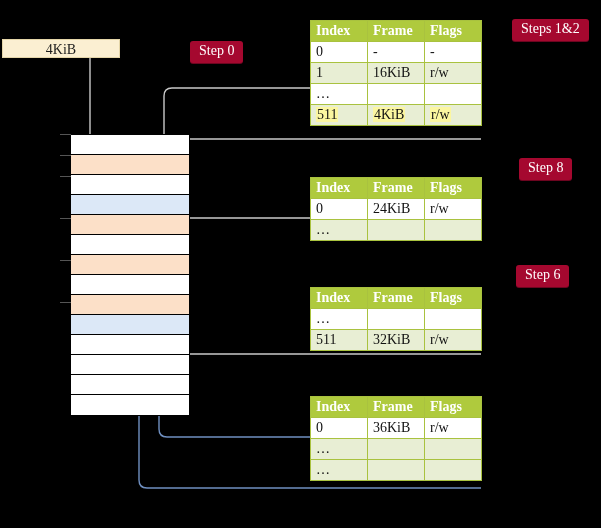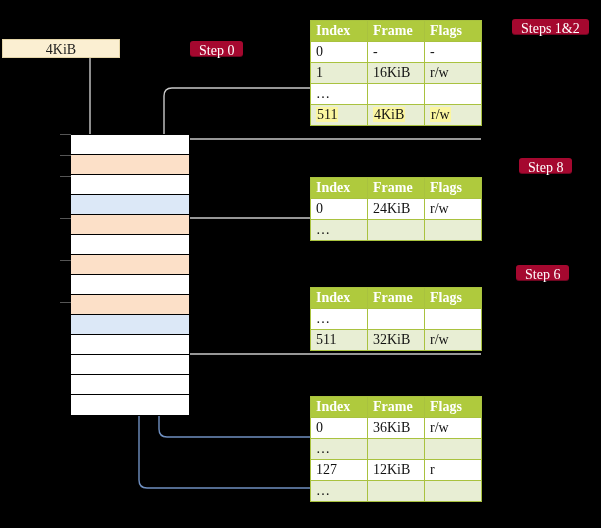--- a/index.html
+++ b/index.html
@@ -32,21 +32,21 @@
   }
 
   
   .step-badge {
     position: absolute;
     background: #A5082F;
     color: #FFFFFF;
     font-family: "Liberation Serif", "DejaVu Serif", serif;
     font-size: 14px;
     line-height: 19px;
-    height: 15px;
+    height: 22px;
     padding: 0 9px;
     border-radius: 3px;
     white-space: nowrap;
     box-shadow: 0 1px 0 #6d0520;
     text-align: center;
   }
   #step0  { left: 190px; top: 41px; }
   #step12 { left: 512px; top: 19px; }
   #step3  { left: 519px; top: 158px; }
   #step4  { left: 516px; top: 265px; }
@@ -294,25 +294,20 @@
       <tr class="plain">
         <td class="c0">0</td>
         <td class="c1">36KiB</td>
         <td class="c2">r/w</td>
       </tr>
       <tr class="alt">
         <td class="c0 ell">…</td>
         <td class="c1"></td>
         <td class="c2"></td>
       </tr>
-      <tr class="plain">
-        <td class="c0">127</td>
-        <td class="c1">12KiB</td>
-        <td class="c2">r</td>
-      </tr>
       <tr class="alt">
         <td class="c0 ell">…</td>
         <td class="c1"></td>
         <td class="c2"></td>
       </tr>
     </tbody>
   </table>
 
 </div>
 

